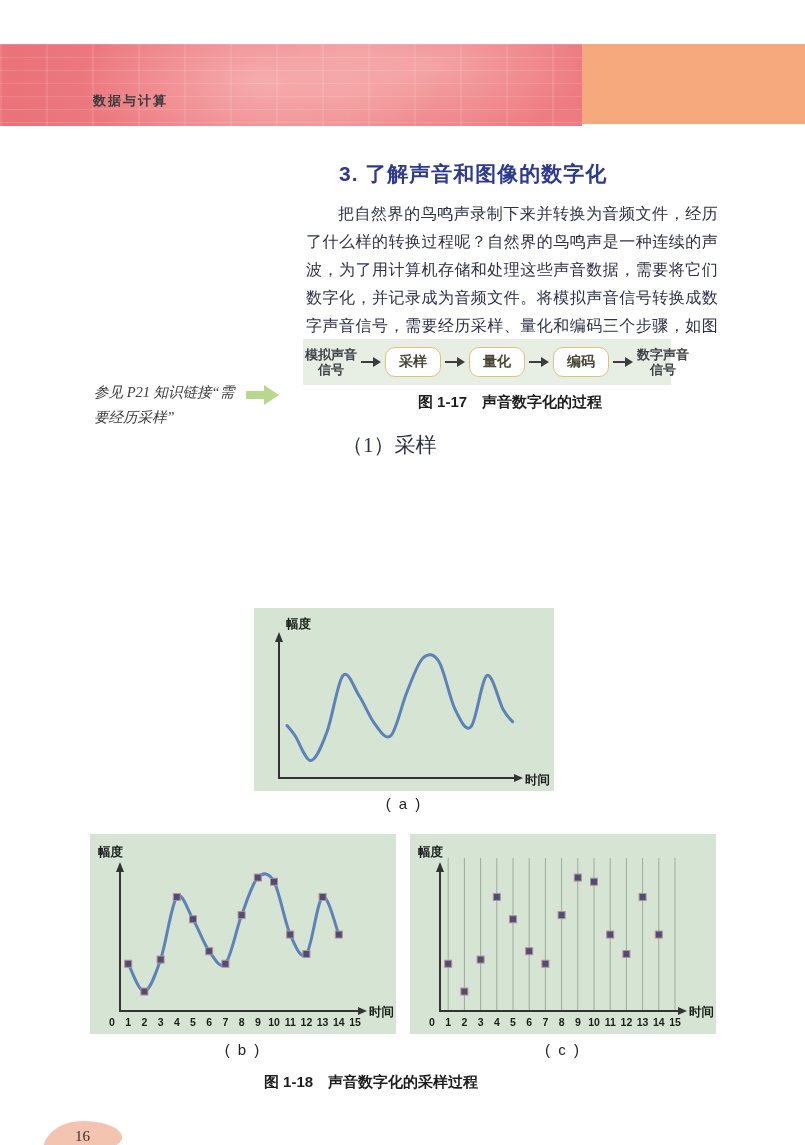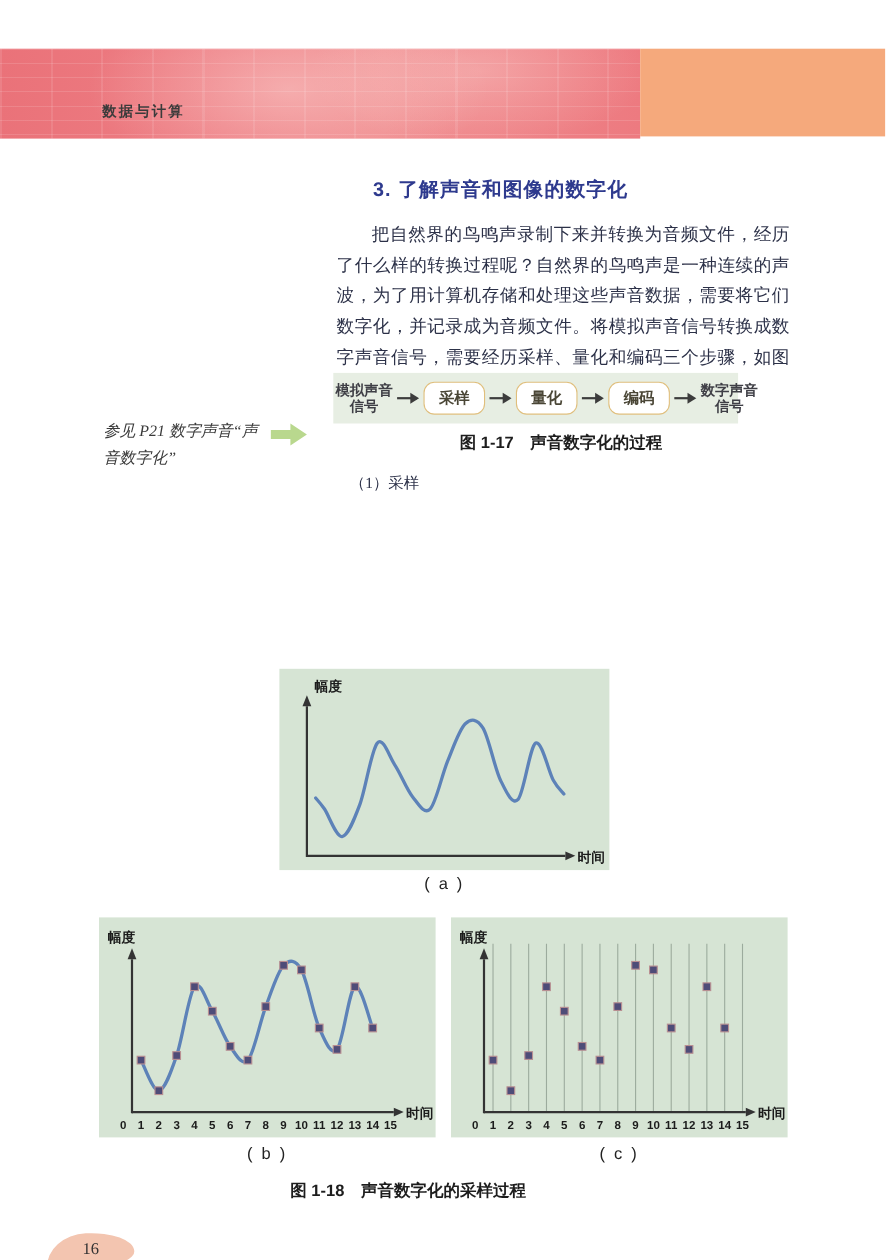--- a/index.html
+++ b/index.html
@@ -14,26 +14,26 @@
       radial-gradient(ellipse 260px 120px at 45% 45%, rgba(255,235,230,.40), rgba(255,235,230,0) 70%),
       radial-gradient(ellipse 220px 100px at 75% 25%, rgba(255,235,230,.30), rgba(255,235,230,0) 70%),
       linear-gradient(90deg,#ea7279 0%,#ee7e84 35%,#f08a8d 60%,#ed7a80 100%);}
   .header-corner{position:absolute;left:582px;top:0;width:223px;height:80px;background:#f5a97c;}
   .book-title{position:absolute;left:93px;top:48px;font-family:"Liberation Sans","DejaVu Sans",sans-serif;
     font-size:13px;font-weight:bold;color:#3b3b3b;letter-spacing:2px;}
 
   
   .section-title{position:absolute;left:339px;top:116px;width:420px;
     font-family:"Liberation Sans","DejaVu Sans",sans-serif;
-    font-size:18px;font-weight:bold;color:#2e3a8e;letter-spacing:1px;}
+    font-size:21px;font-weight:bold;color:#2e3a8e;letter-spacing:1px;}
   .para{position:absolute;left:306px;width:412px;font-size:16px;line-height:28px;
     text-align:justify;text-indent:2em;color:#2c3148;letter-spacing:.3px;}
   .para1{top:156px;}
   .para2{top:416px;}
-  .subsection{position:absolute;left:290px;top:387px;font-size:14px;color:#2c3148;text-indent:2em;width:412px;}
+  .subsection{position:absolute;left:300px;top:387px;font-size:21px;color:#2c3148;text-indent:2em;width:412px;}
 
   
   .side-note{position:absolute;left:94px;top:336px;width:152px;font-size:14.5px;line-height:25px;
     font-style:italic;color:#3a3a3a;}
   .note-arrow{position:absolute;left:246px;top:340px;}
 
   
   .flow-strip{position:absolute;left:303px;top:295px;width:368px;height:46px;
     background:#e7eee3;display:flex;align-items:center;justify-content:space-between;padding:0 2px;box-sizing:border-box;}
   .flow-label{font-size:13px;font-weight:bold;color:#3f3f46;text-align:center;line-height:15px;
@@ -76,21 +76,21 @@
 <div class="page">
 
   <div class="header-band"></div>
   <div class="header-corner"></div>
   <div class="book-title">数据与计算</div>
 
   <div class="section-title">3. 了解声音和图像的数字化</div>
 
   <div class="para para1">把自然界的鸟鸣声录制下来并转换为音频文件，经历了什么样的转换过程呢？自然界的鸟鸣声是一种连续的声波，为了用计算机存储和处理这些声音数据，需要将它们数字化，并记录成为音频文件。将模拟声音信号转换成数字声音信号，需要经历采样、量化和编码三个步骤，如图 1-17 所示。</div>
 
-  <div class="side-note">参见 P21 数字声音“声音数字化”</div>
+  <div class="side-note">参见 P21 知识链接“需要经历采样”</div>
   <svg class="note-arrow" width="34" height="22" viewBox="0 0 34 22">
     <polygon points="0,7 18,7 18,1 33,11 18,21 18,15 0,15" fill="#b9d88e"></polygon>
   </svg>
 
   <div class="flow-strip">
     <div class="flow-label">
       <div>模拟声音</div>
       <div>信号</div>
     </div>
     <div class="farrow"></div>

